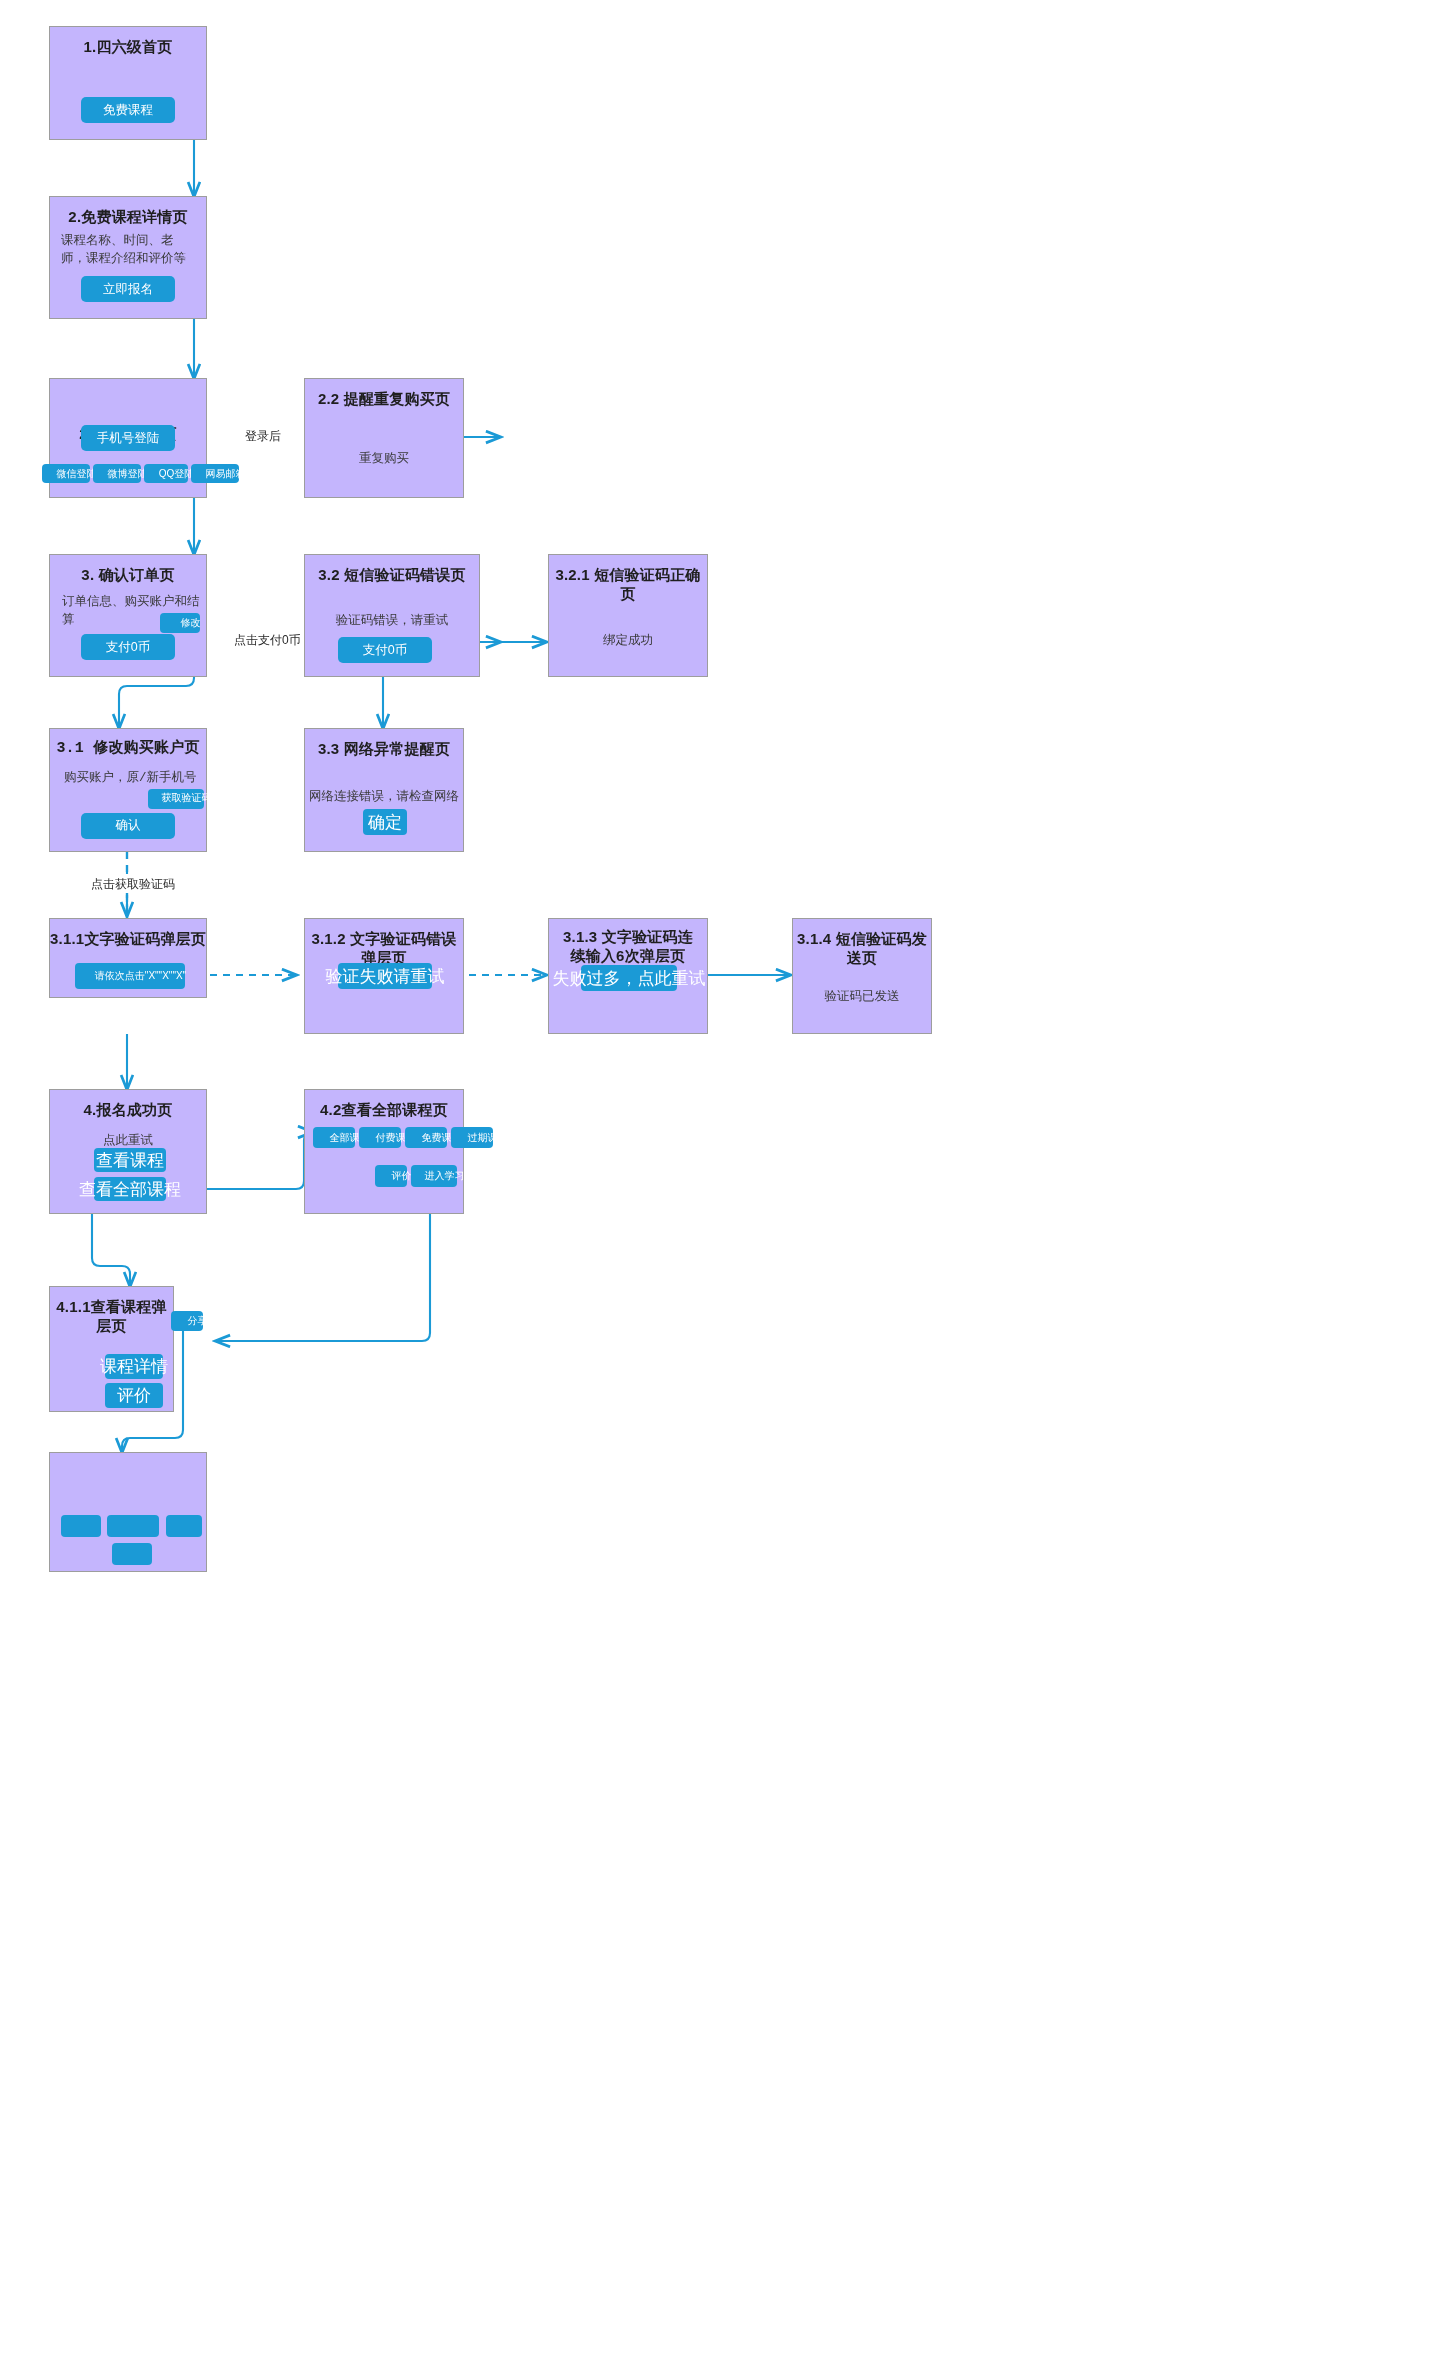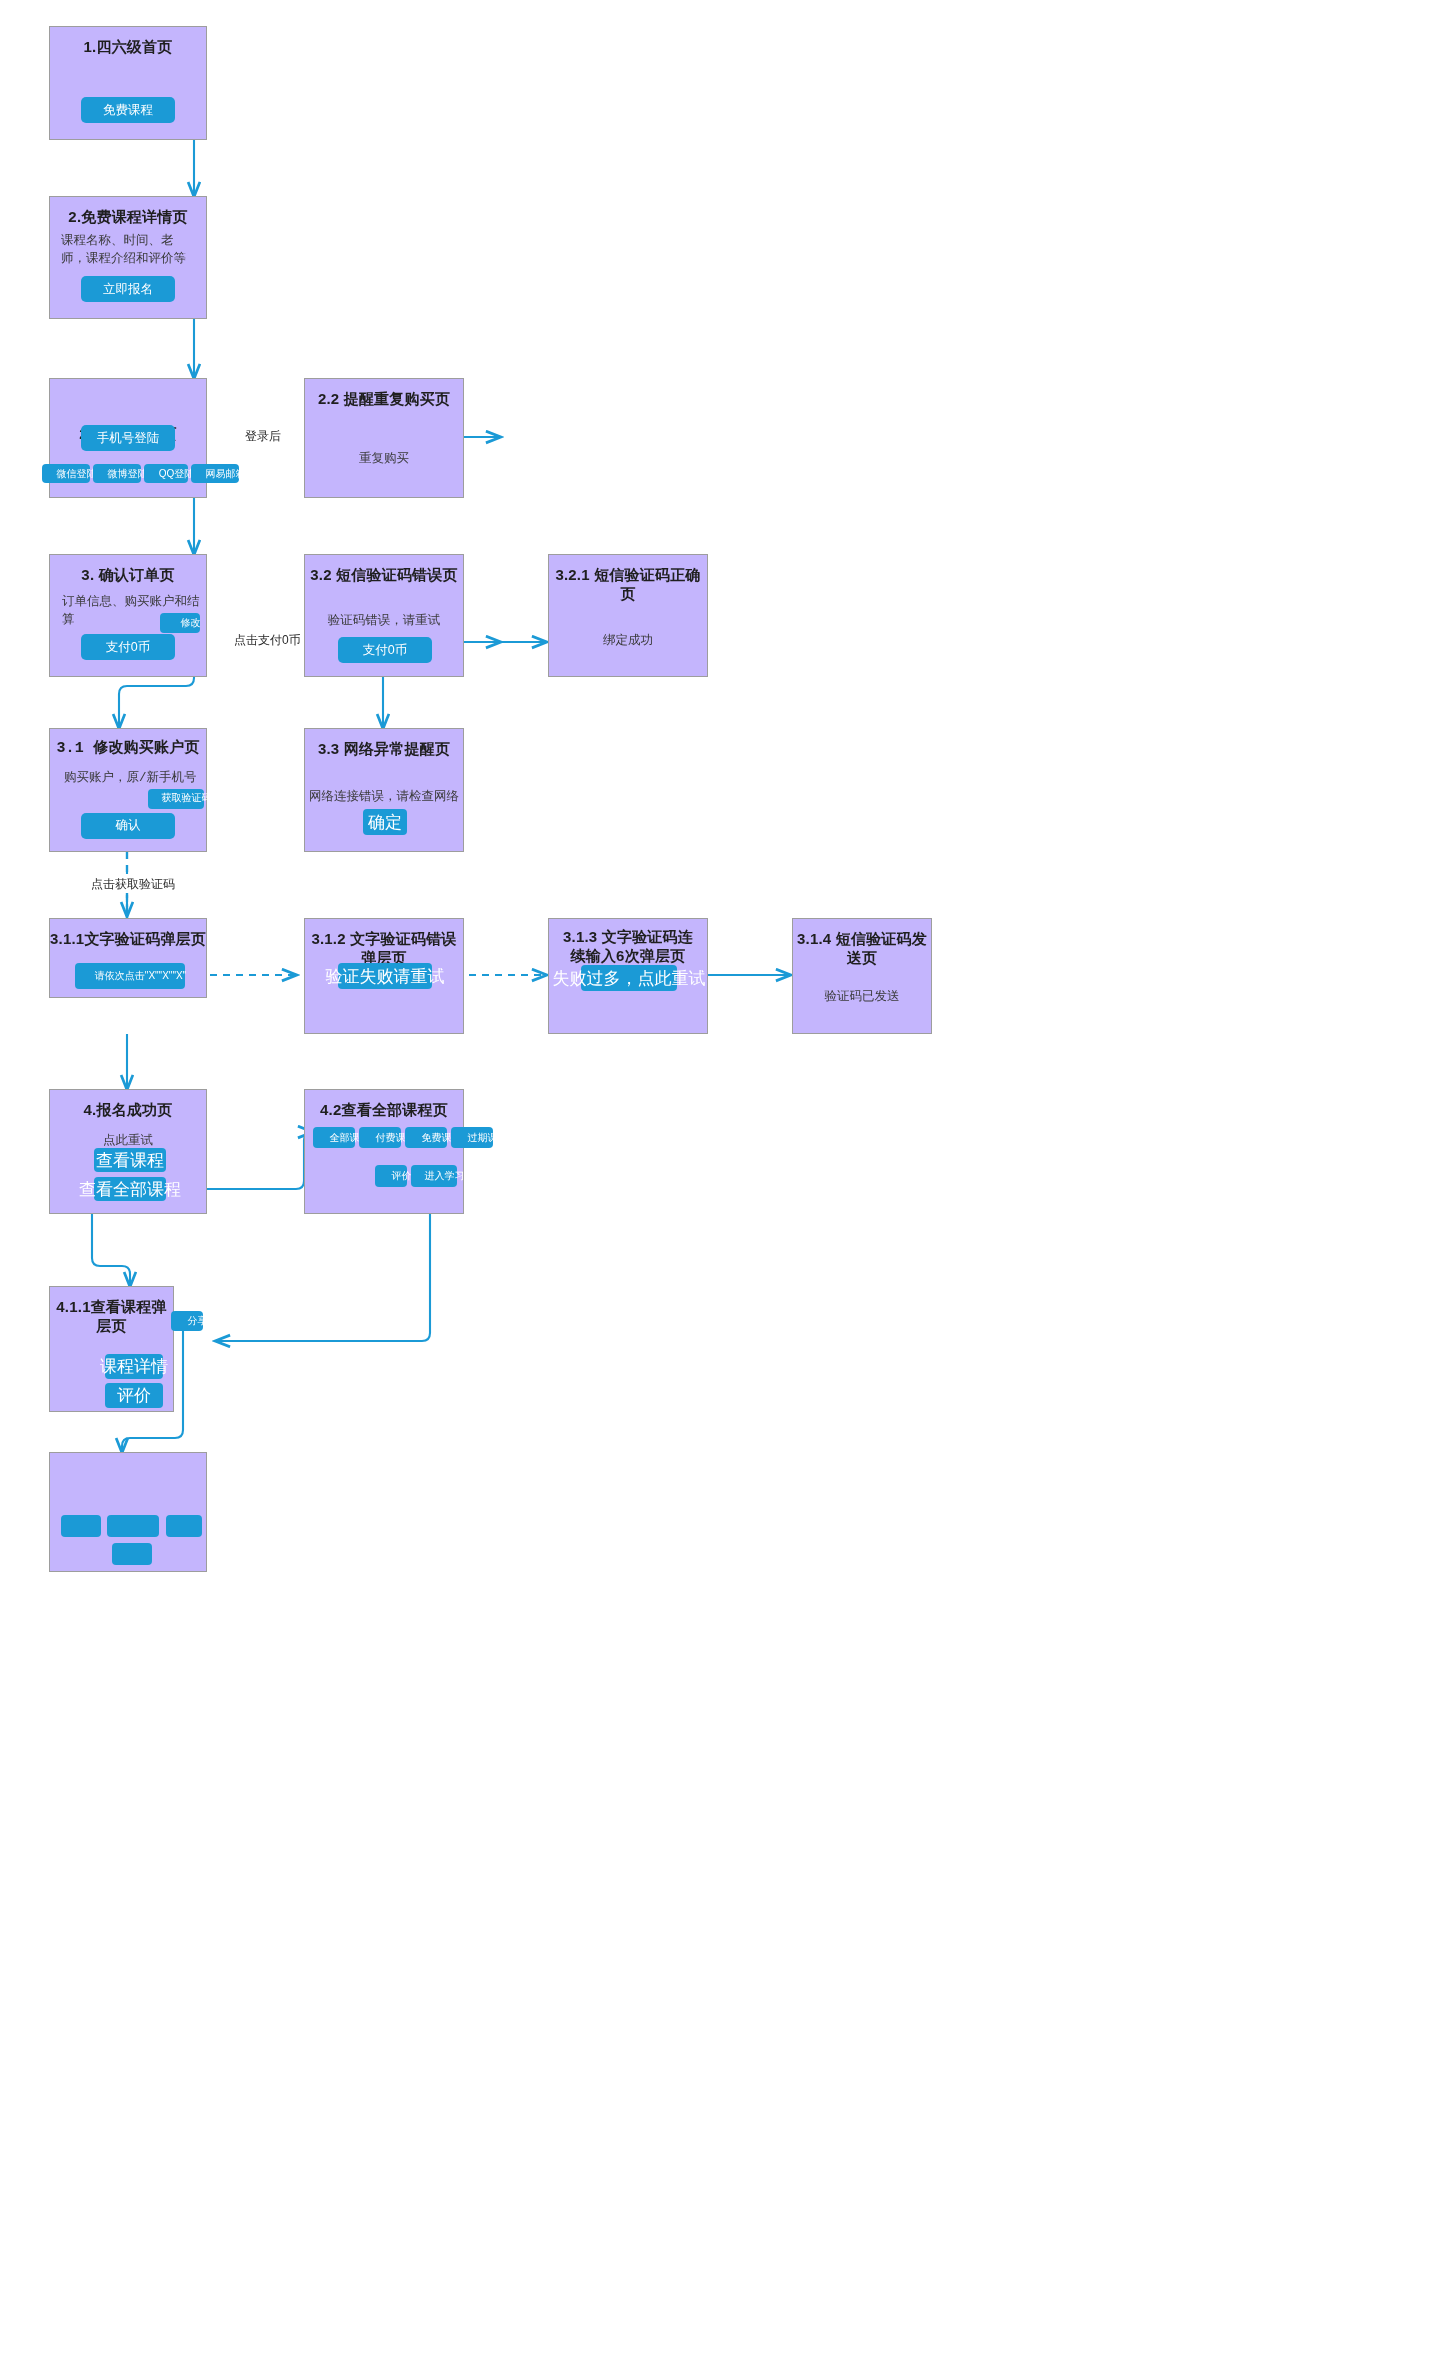--- a/index.html
+++ b/index.html
@@ -174,21 +174,21 @@
     <div class="box-sub center" style="top:70px;">重复购买</div>
   </div>
 
   <div class="box" style="left:49px;top:554px;width:158px;height:123px;">
     <div class="box-title" style="top:11px;">3. 确认订单页</div>
     <div class="box-sub" style="left:12px;top:37px;width:142px;">订单信息、购买账户和结算</div>
     <div class="btn tiny" style="left:110px;top:58px;width:40px;height:20px;">修改</div>
     <div class="btn" style="left:31px;top:79px;width:94px;height:26px;">支付0币</div>
   </div>
 
-  <div class="box" style="left:304px;top:554px;width:160px;height:123px;">
+  <div class="box" style="left:304px;top:554px;width:176px;height:123px;">
     <div class="box-title" style="top:11px;">3.2 短信验证码错误页</div>
     <div class="box-sub center" style="top:56px;">验证码错误，请重试</div>
     <div class="btn" style="left:33px;top:82px;width:94px;height:26px;">支付0币</div>
   </div>
 
   <div class="box" style="left:548px;top:554px;width:160px;height:123px;">
     <div class="box-title" style="top:11px;">3.2.1 短信验证码正确页</div>
     <div class="box-sub center" style="top:76px;">绑定成功</div>
   </div>
 

